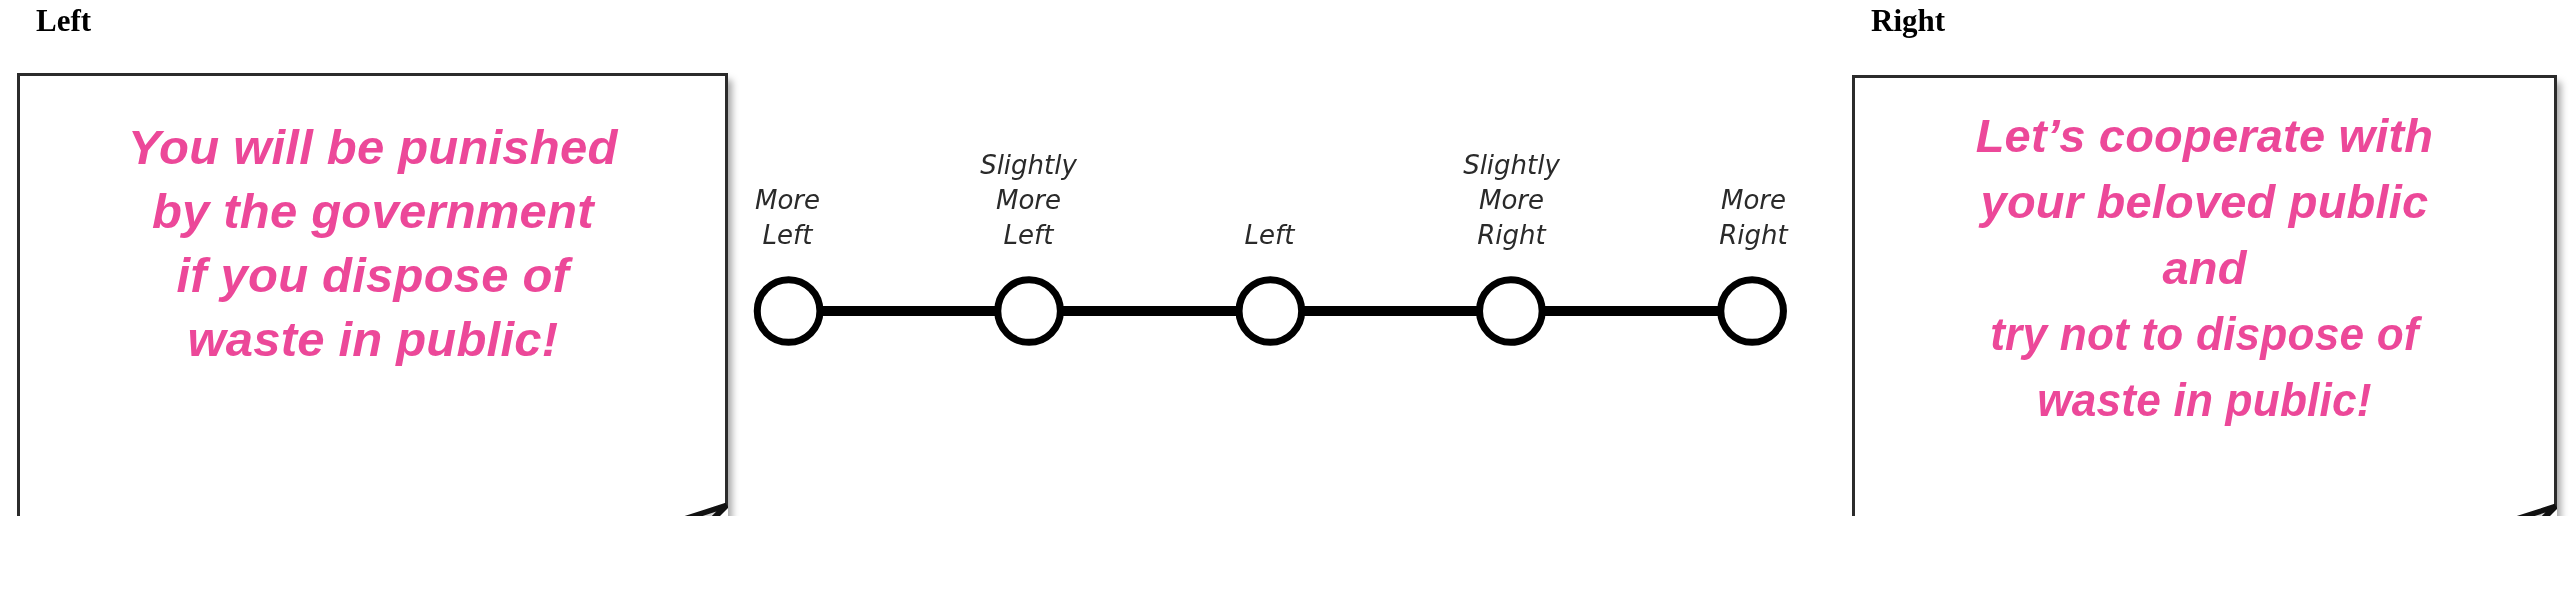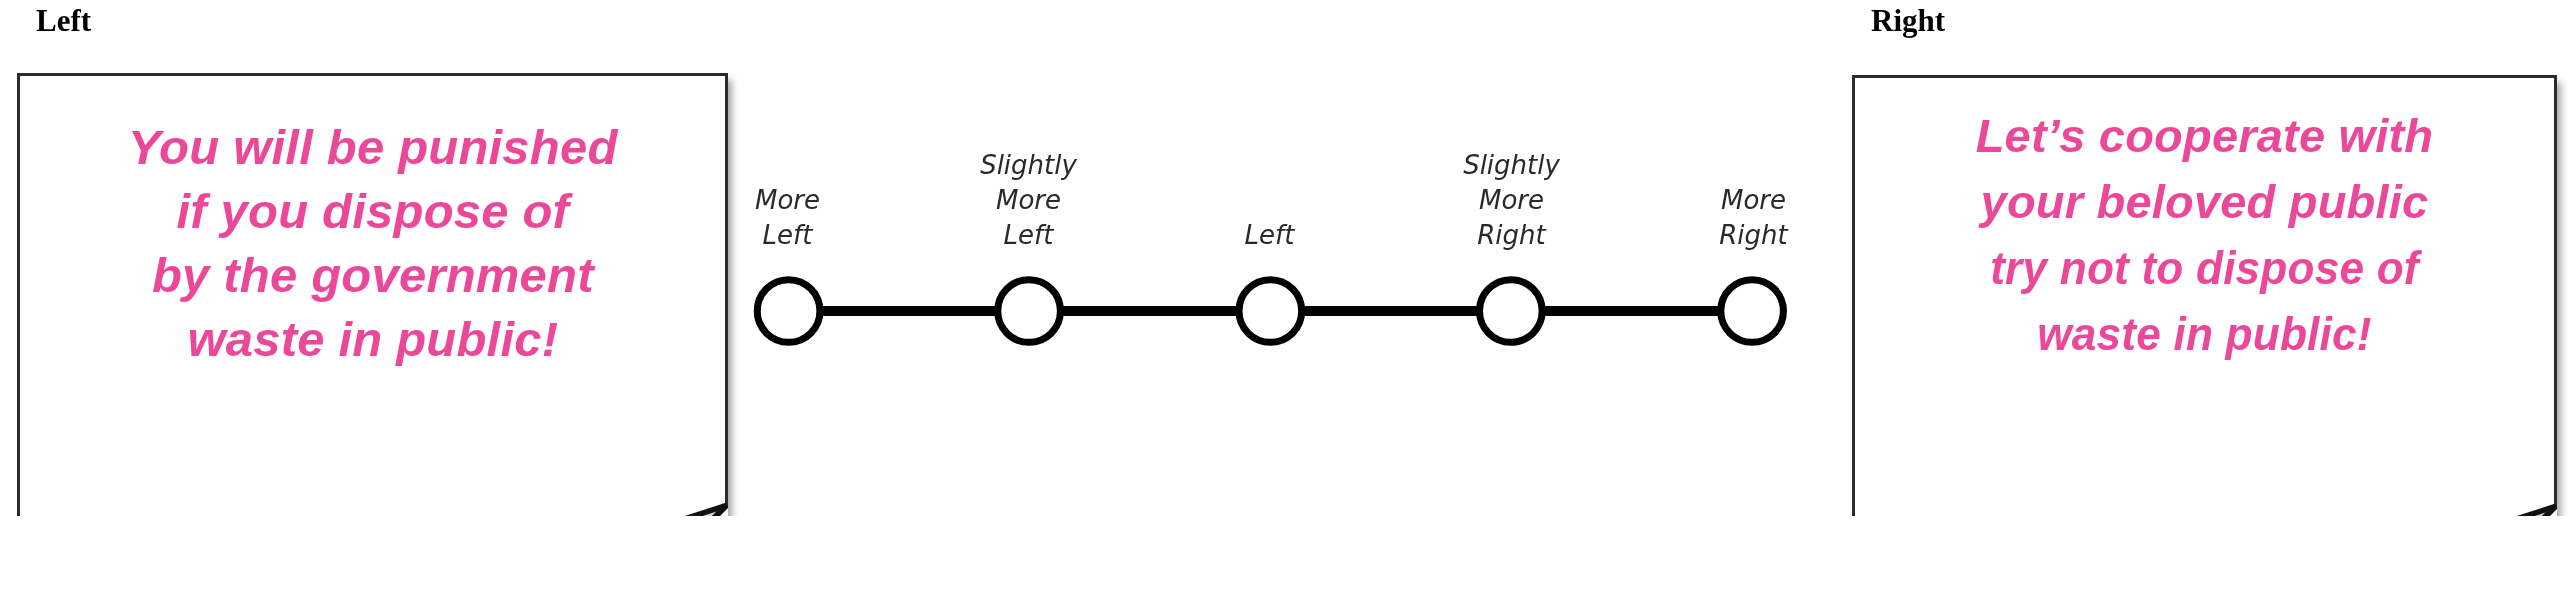--- a/index.html
+++ b/index.html
@@ -135,22 +135,22 @@
 <div id="stage">
 
   <div class="pole-label" id="label-left">Left</div>
 
   <div class="pole-label" id="label-right">Right</div>
 
   <div class="note-card" id="card-left">
 
     <div class="note-text">
       <span class="line">You will be punished</span>
+      <span class="line">by the government</span>
       <span class="line">if you dispose of</span>
-      <span class="line">by the government</span>
       <span class="line">waste in public!</span>
     </div>
 
     <svg class="fold" viewBox="0 0 148 148">
       <polygon points="148,148 148,46 44,148" fill="#ffffff" stroke="none"></polygon>
       <polygon points="146,44 40,78 44,146" fill="#d8d8d8" stroke="#111111" stroke-width="7" stroke-linejoin="miter"></polygon>
       <line x1="146" y1="44" x2="44" y2="146" stroke="#111111" stroke-width="7"></line>
     </svg>
   </div>
 
@@ -198,20 +198,21 @@
       <circle cx="985" cy="60" r="40" fill="#ffffff" stroke="#000000" stroke-width="9"></circle>
       <circle cx="1293" cy="60" r="40" fill="#ffffff" stroke="#000000" stroke-width="9"></circle>
     </svg>
   </div>
 
   <div class="note-card" id="card-right">
 
     <div class="note-text">
       <span class="line">Let’s cooperate with</span>
       <span class="line">your beloved public</span>
+      <span class="line">and</span>
       <span class="line condensed">try not to dispose of</span>
       <span class="line condensed">waste in public!</span>
     </div>
 
     <svg class="fold" viewBox="0 0 148 148">
       <polygon points="148,148 148,46 44,148" fill="#ffffff" stroke="none"></polygon>
       <polygon points="146,44 40,78 44,146" fill="#d8d8d8" stroke="#111111" stroke-width="7" stroke-linejoin="miter"></polygon>
       <line x1="146" y1="44" x2="44" y2="146" stroke="#111111" stroke-width="7"></line>
     </svg>
   </div>

